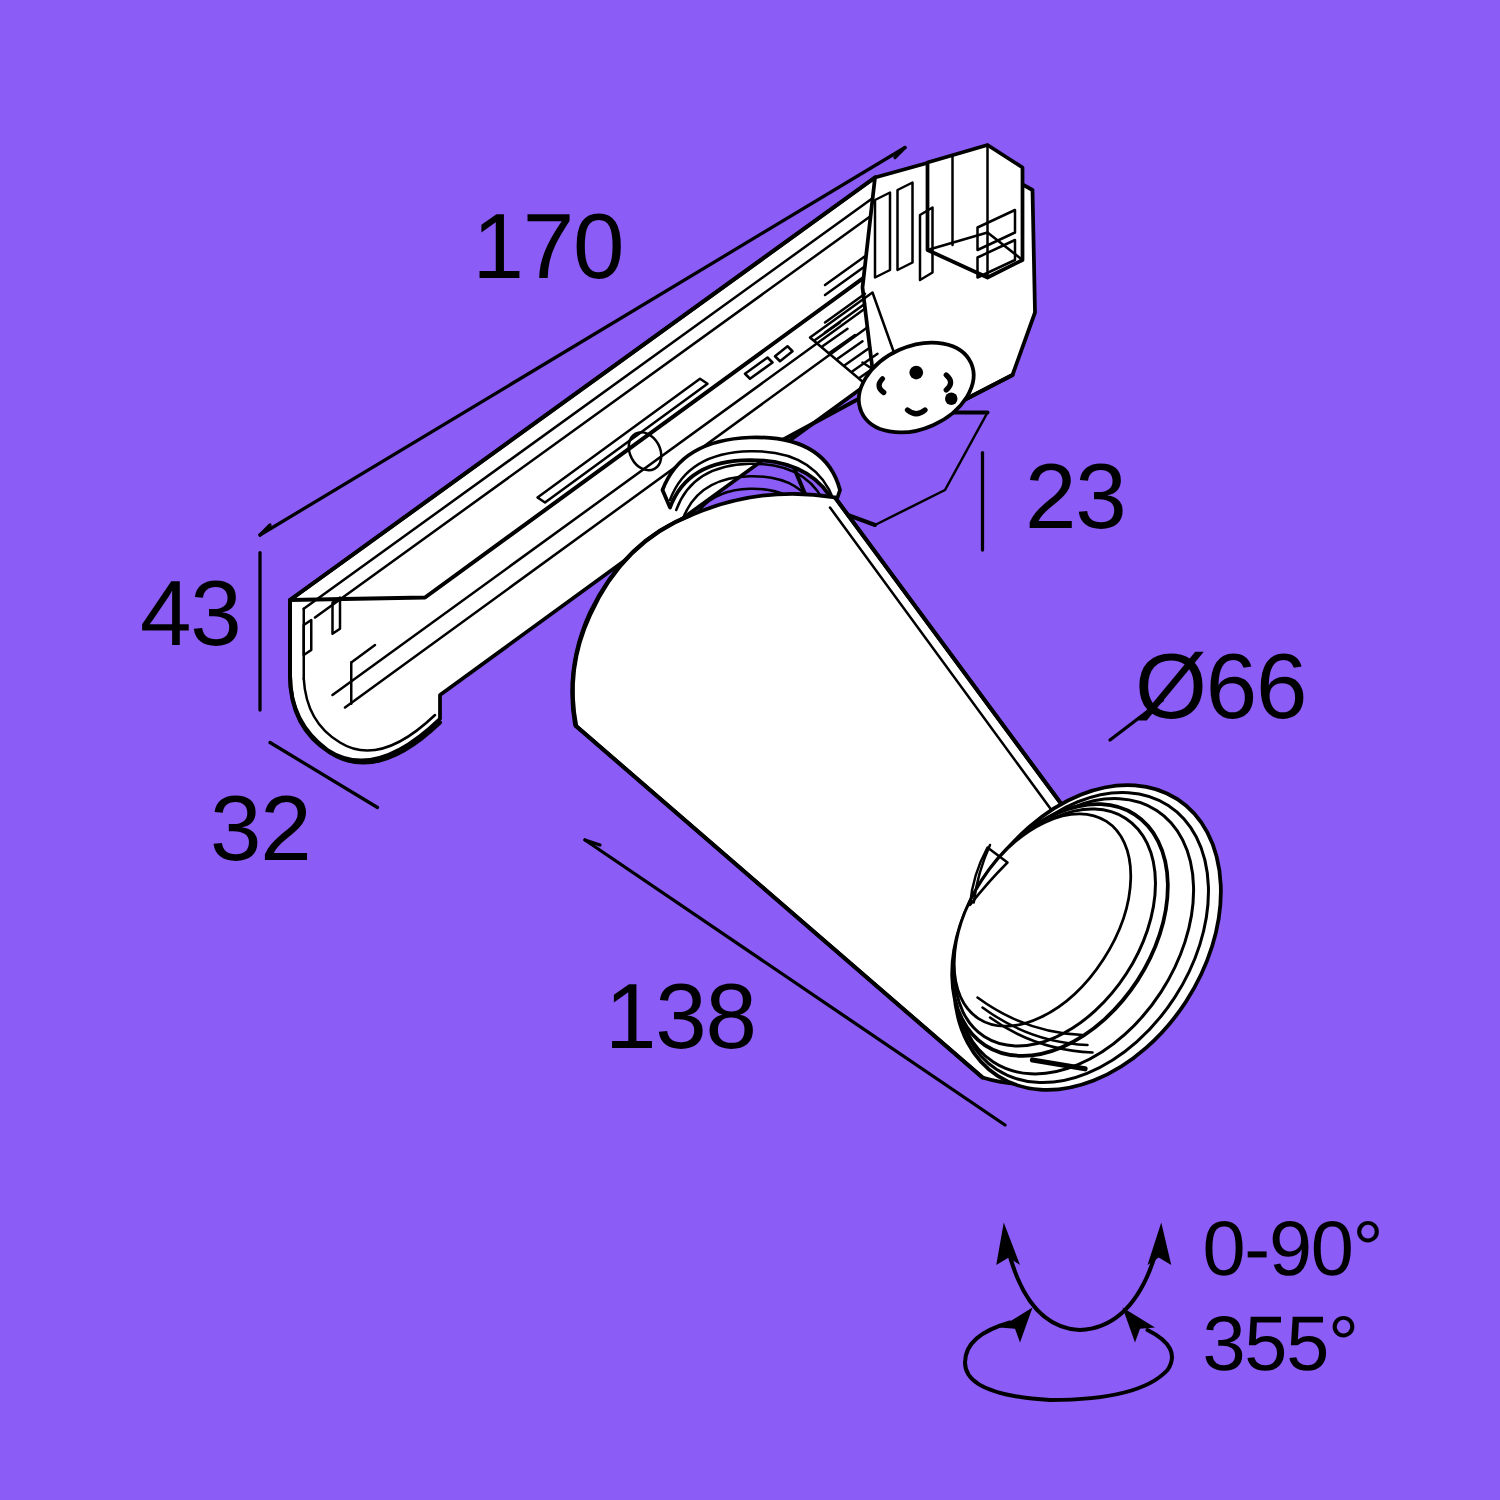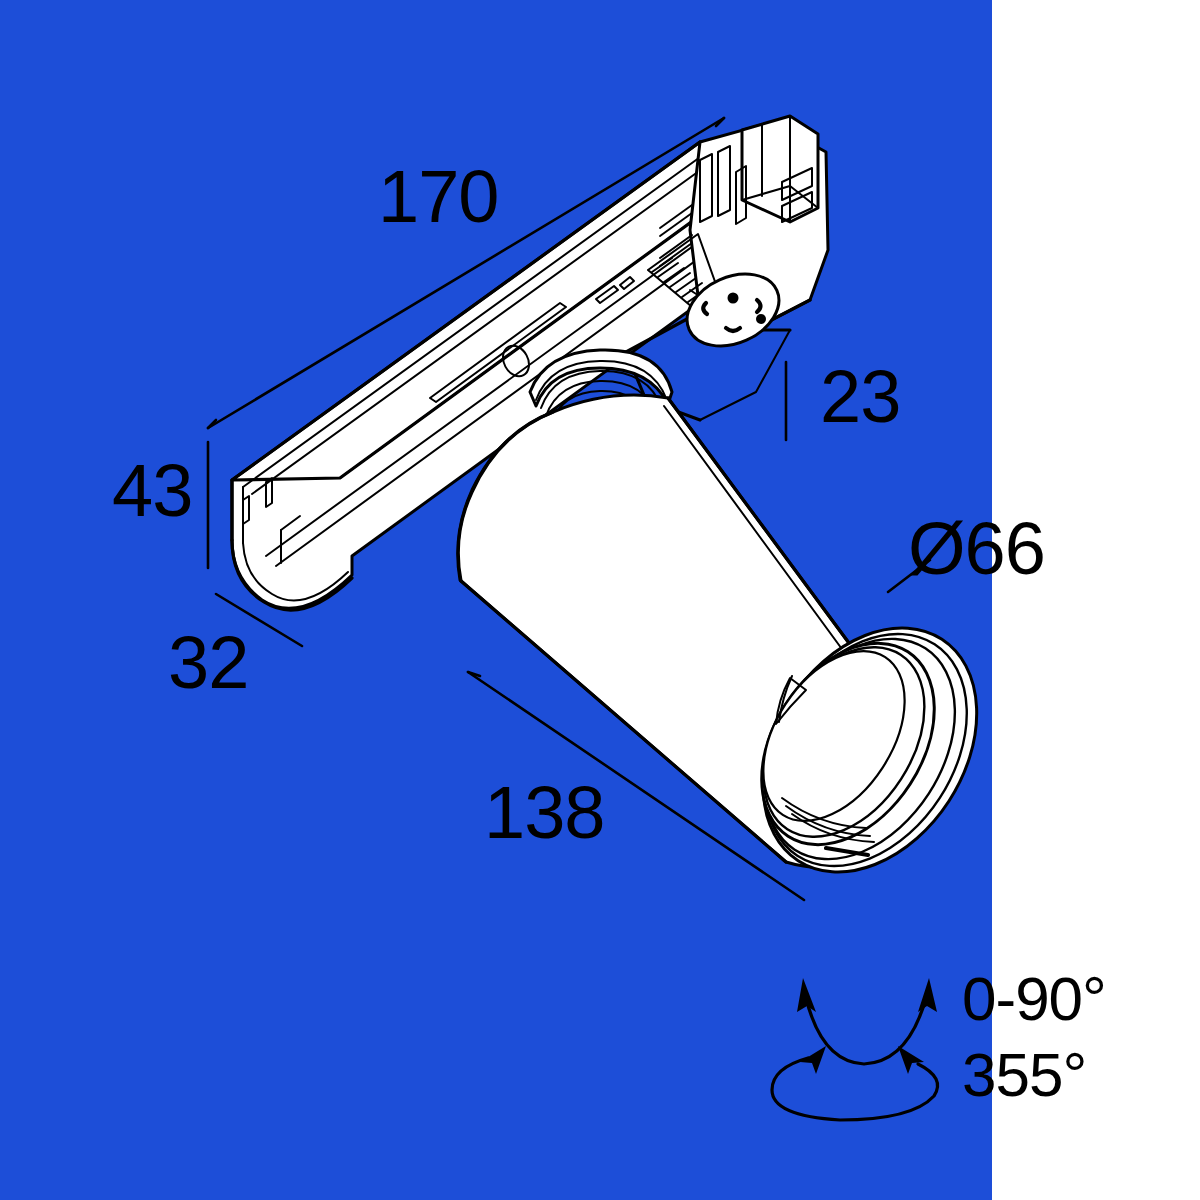--- a/index.html
+++ b/index.html
@@ -1,18 +1,18 @@
 <!DOCTYPE html>
 <html><head>
 <meta charset="utf-8">
 <style>
   html,body{margin:0;padding:0;background:#ffffff;}
   body{width:1200px;height:1200px;overflow:hidden;
        font-family:"Liberation Sans","DejaVu Sans",sans-serif;}
-  #stage{position:relative;width:992px;height:1200px;background:#1d4ed8;}
+  #stage{position:relative;width:1200px;height:1200px;background:#8b5cf6;}
   #stage svg{position:absolute;left:0;top:0;}
   .dimtext{font-family:"Liberation Sans","DejaVu Sans",sans-serif;
            font-size:74px;fill:#000;font-weight:400;letter-spacing:-1px;}
   .angtext{font-family:"Liberation Sans","DejaVu Sans",sans-serif;
            font-size:62px;fill:#000;font-weight:400;letter-spacing:-1px;}
 </style>
 </head>
 <body>
 
 <div id="stage">

